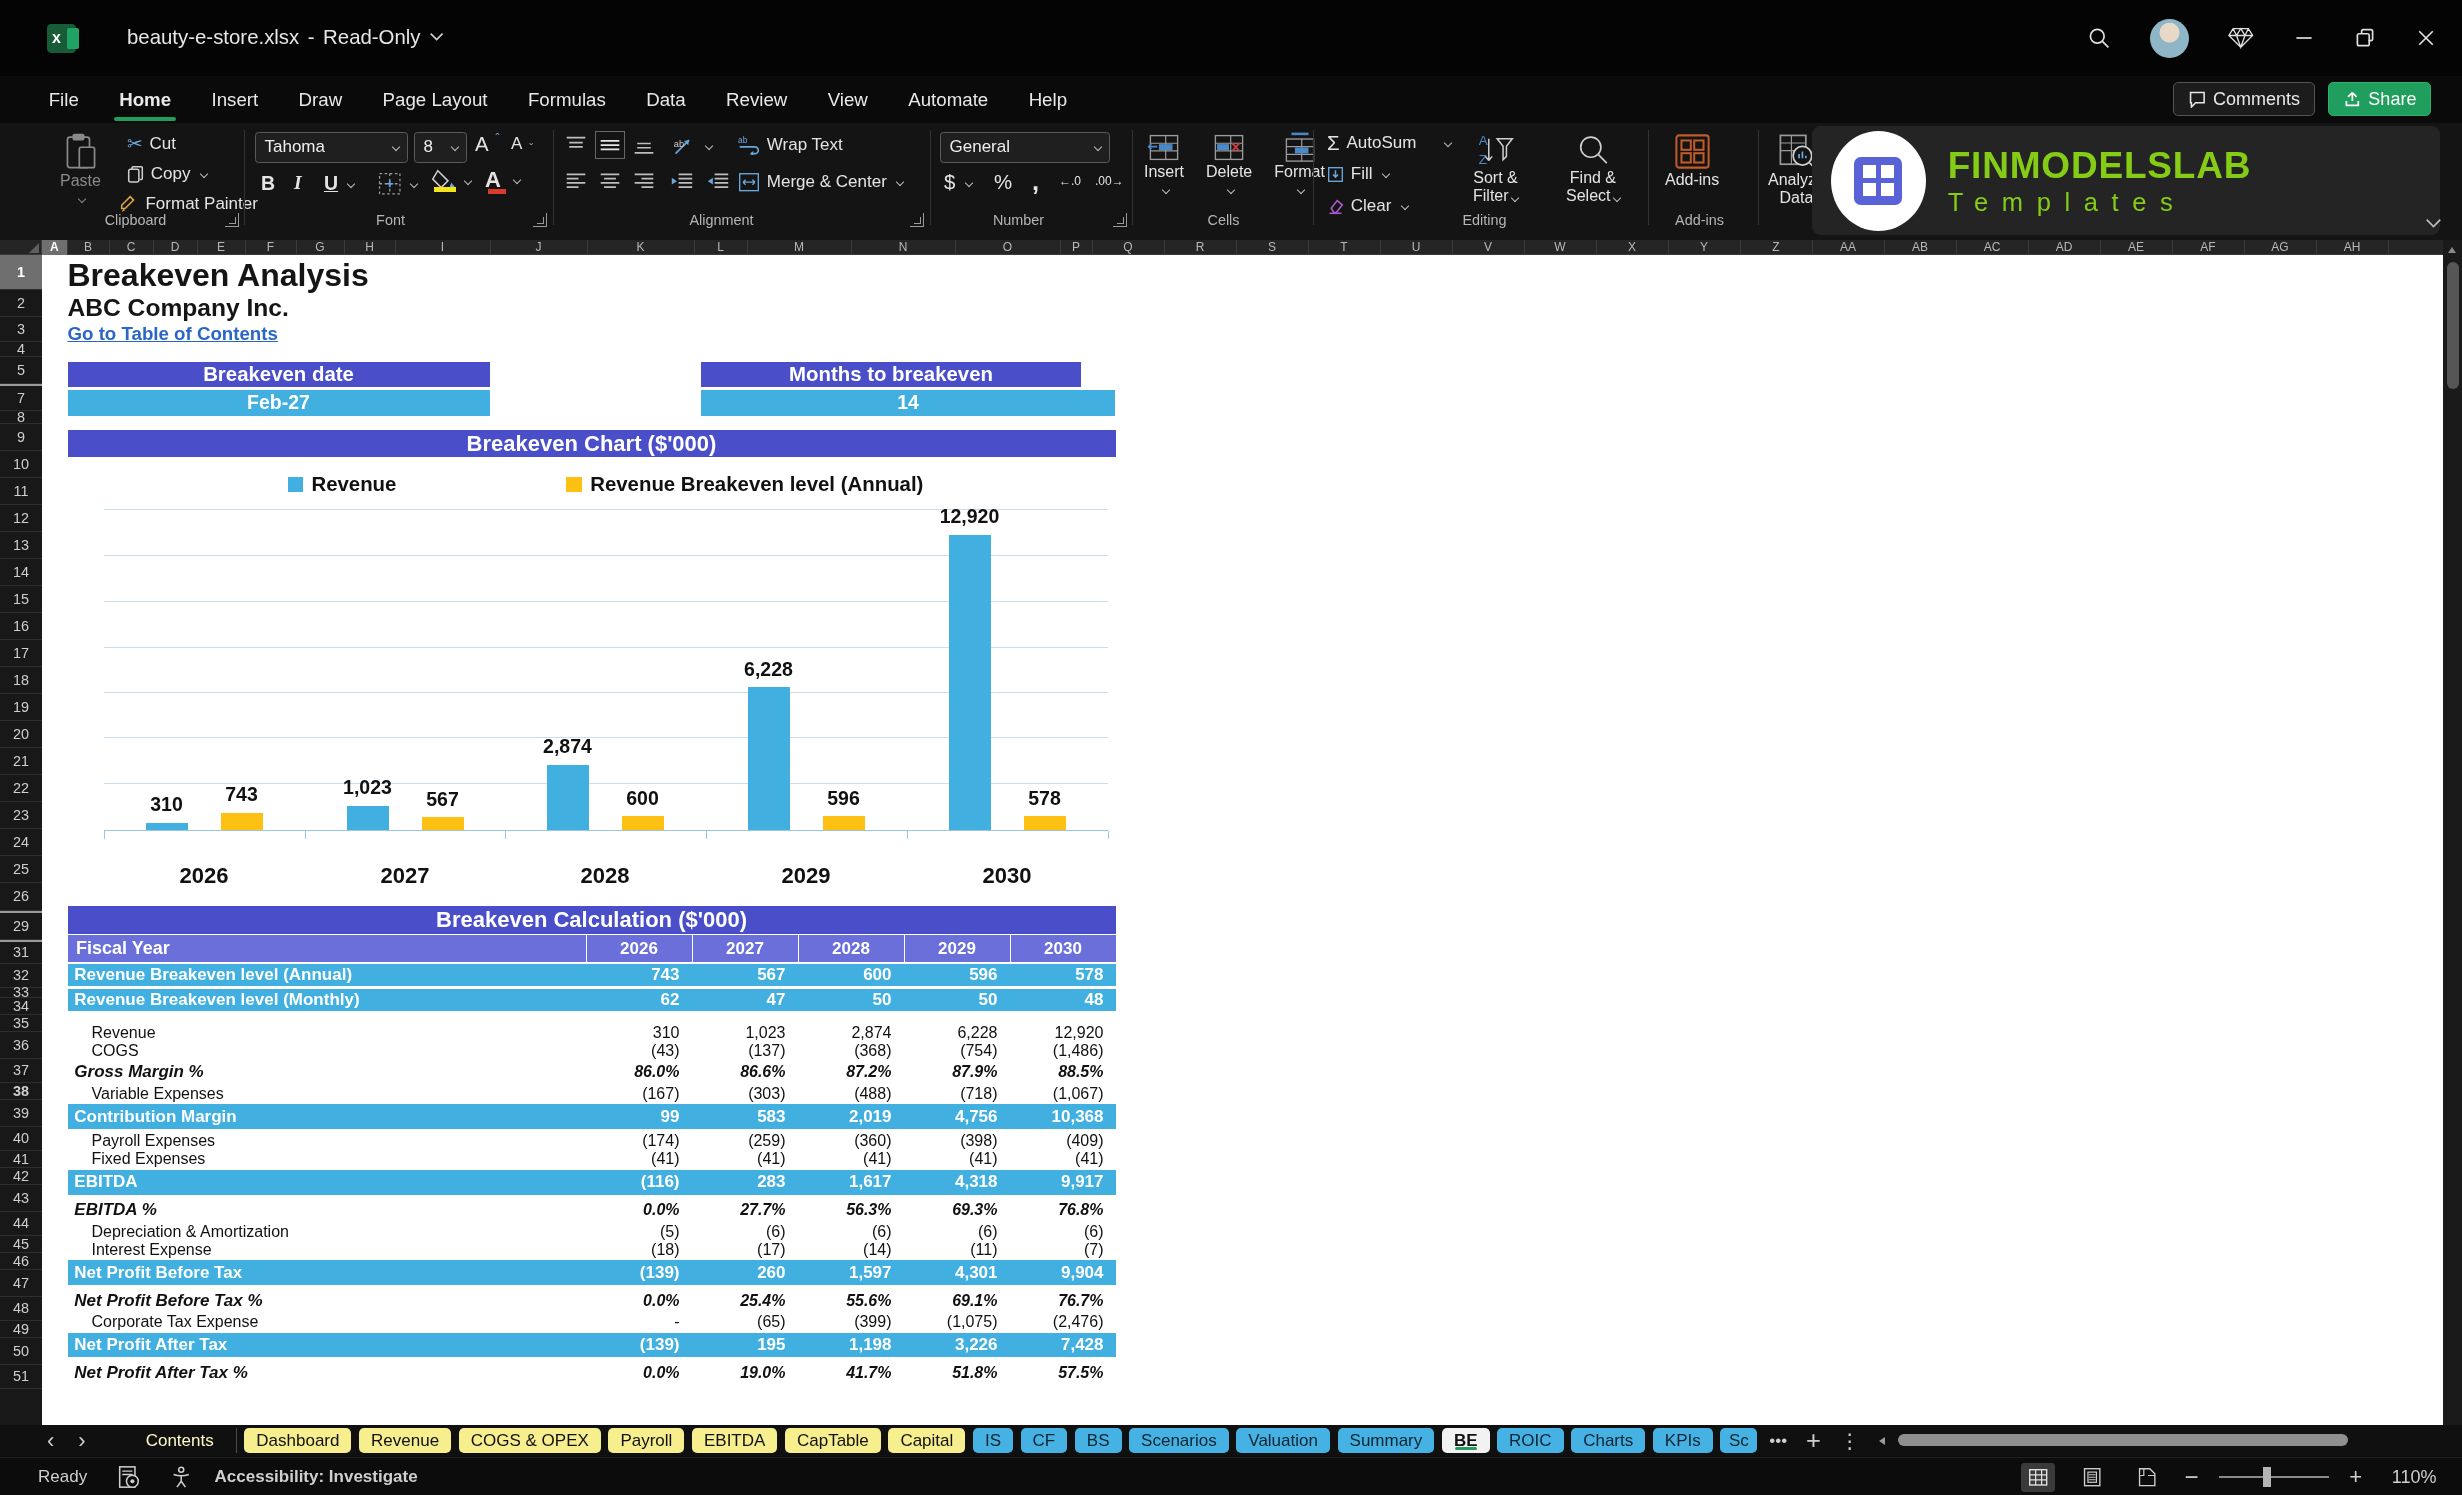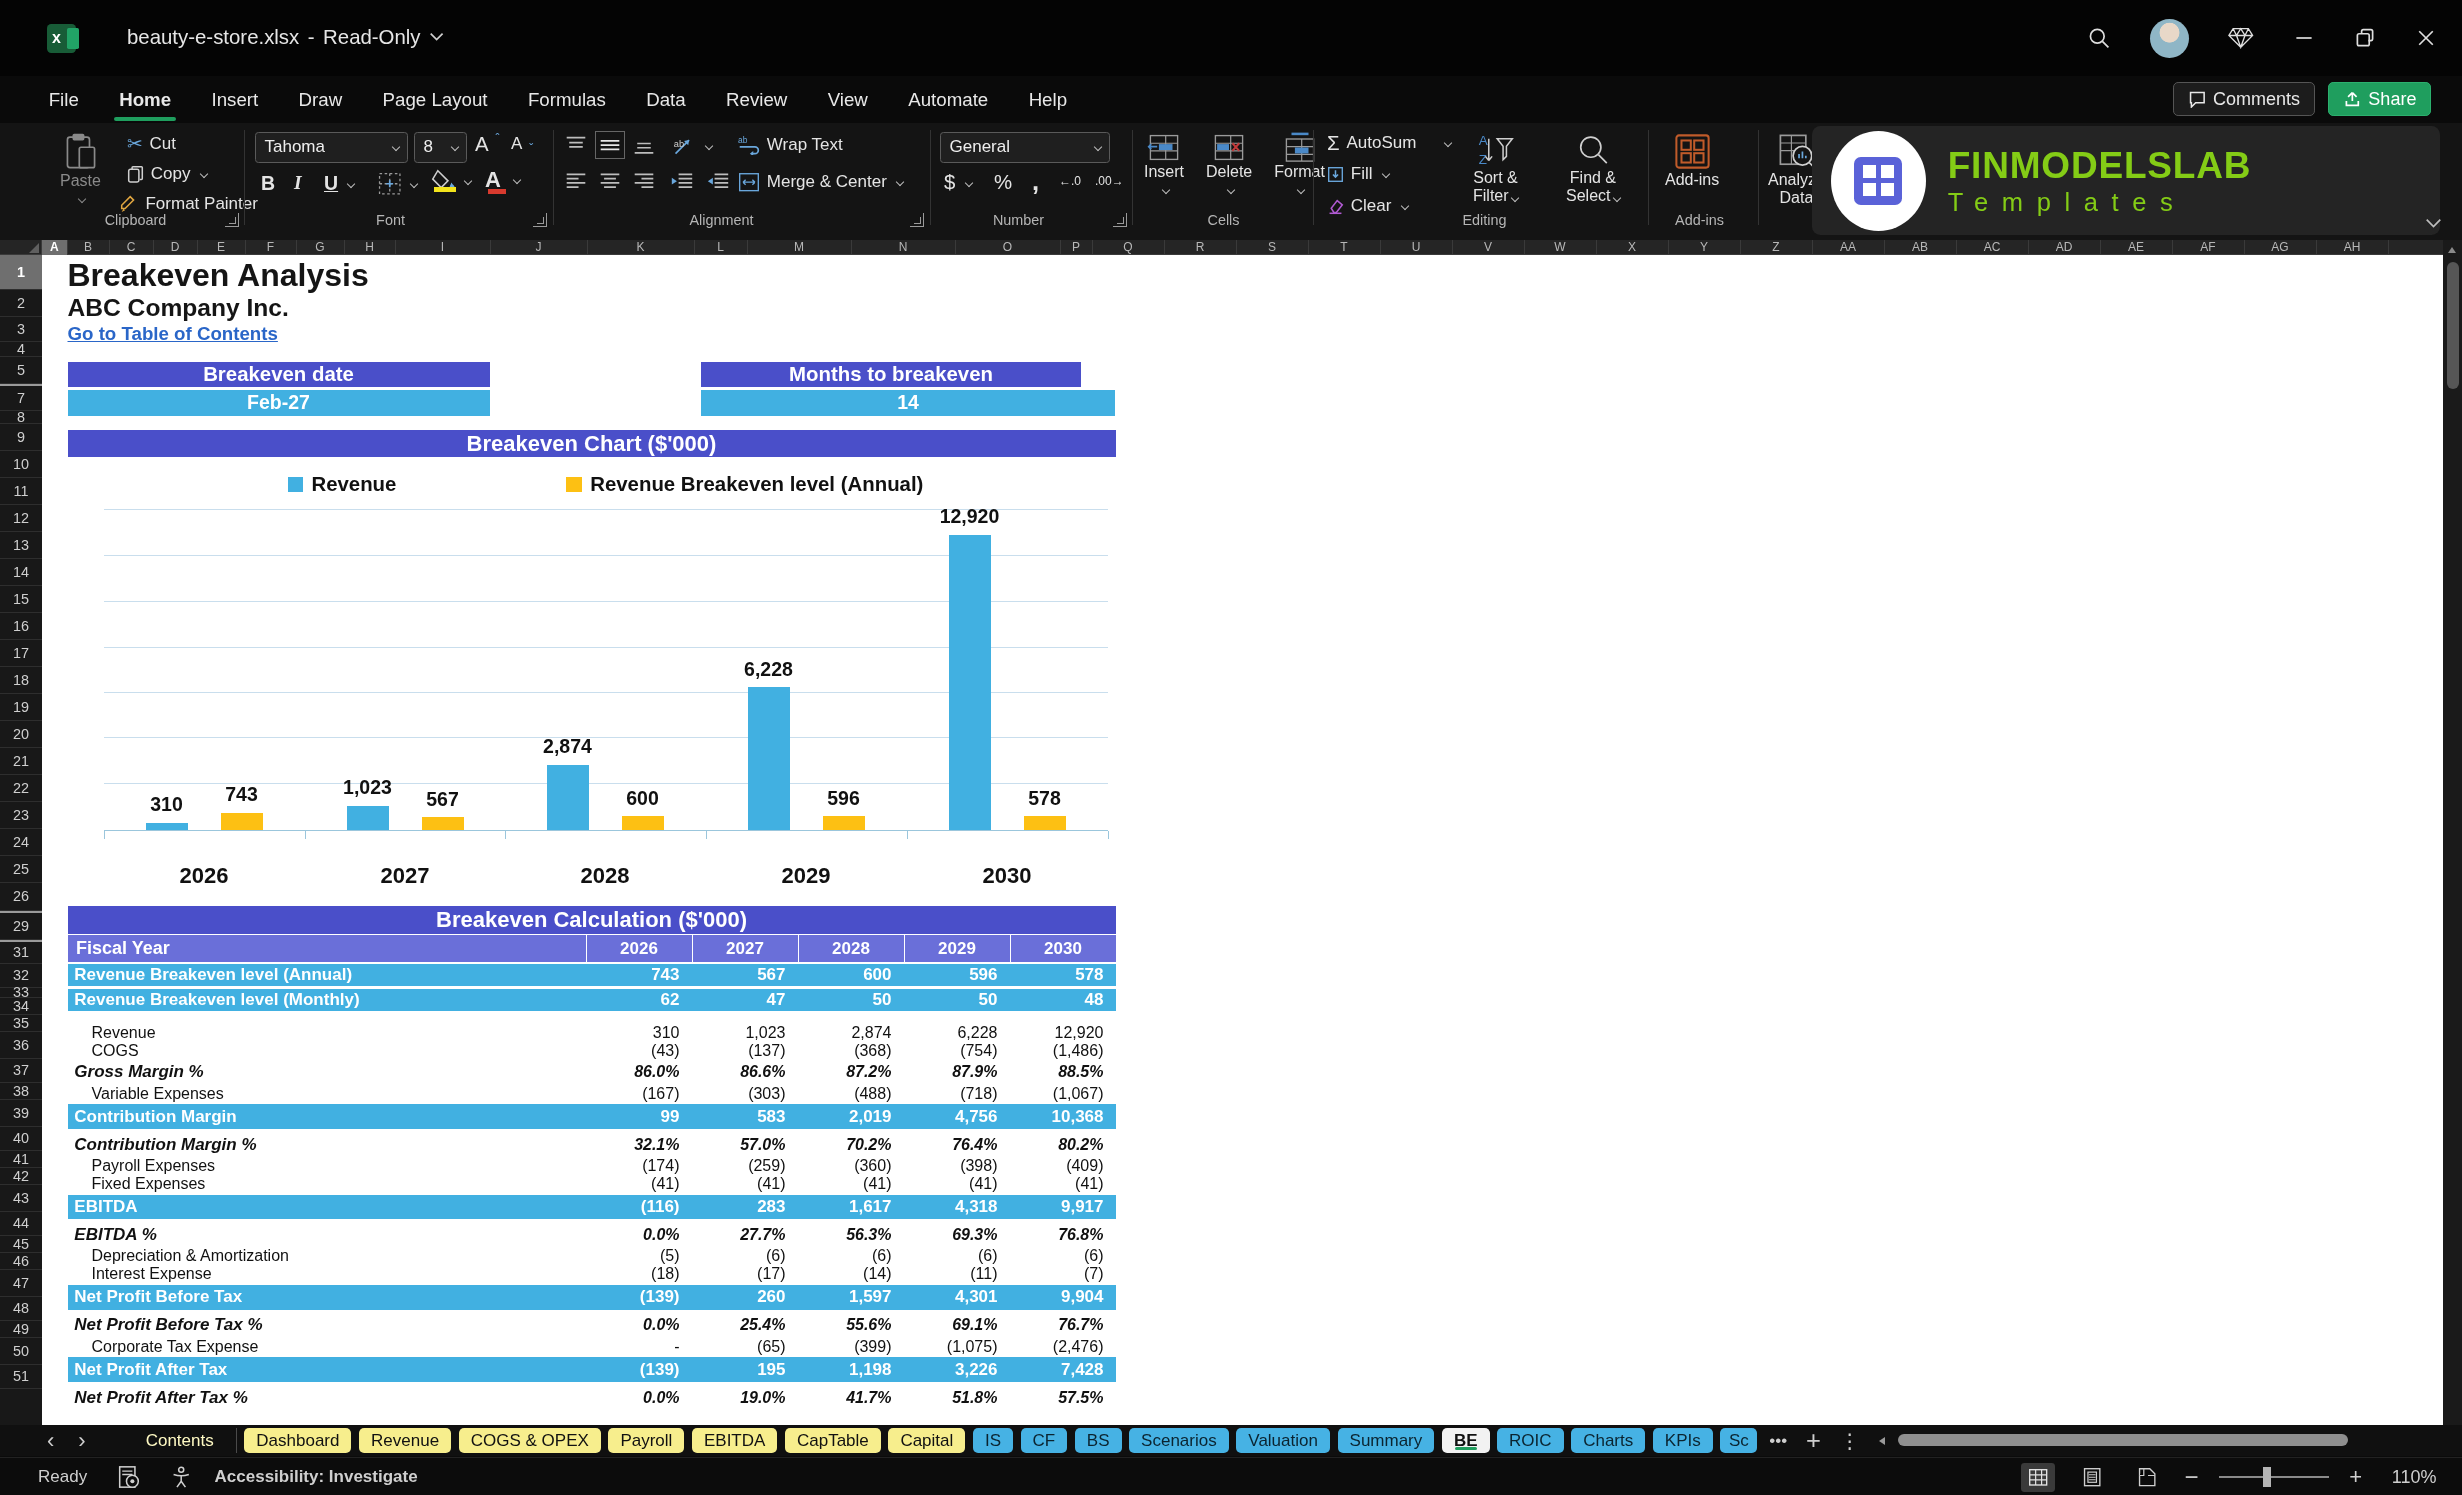--- a/index.html
+++ b/index.html
@@ -568,21 +568,21 @@
       <div class="row-h" style="height: 27px;">25</div>
       <div class="row-h" style="height: 28px;">26</div>
       <div class="row-h gap-above" style="height: 29px;">29</div>
       <div class="row-h gap-above" style="height: 24px;">31</div>
       <div class="row-h" style="height: 24px;">32</div>
       <div class="row-h" style="height: 10.2px;">33</div>
       <div class="row-h" style="height: 17px;">34</div>
       <div class="row-h" style="height: 17px;">35</div>
       <div class="row-h" style="height: 27px;">36</div>
       <div class="row-h" style="height: 24px;">37</div>
-      <div class="row-h" style="height: 17px;">38</div>
+      <div class="row-h" style="height: 17px; font-weight: bold;">38</div>
       <div class="row-h" style="height: 27px;">39</div>
       <div class="row-h" style="height: 24px;">40</div>
       <div class="row-h" style="height: 17px;">41</div>
       <div class="row-h" style="height: 17px;">42</div>
       <div class="row-h" style="height: 27px;">43</div>
       <div class="row-h" style="height: 24px;">44</div>
       <div class="row-h" style="height: 17px;">45</div>
       <div class="row-h" style="height: 17px;">46</div>
       <div class="row-h" style="height: 27px;">47</div>
       <div class="row-h" style="height: 24px;">48</div>
@@ -748,30 +748,20 @@
         <div class="crow total" style="height: 28px;">
           <div class="crow-inner">
             <div class="clabel">Contribution Margin</div>
             <div class="cval">99</div>
             <div class="cval">583</div>
             <div class="cval">2,019</div>
             <div class="cval">4,756</div>
             <div class="cval">10,368</div>
           </div>
         </div>
-        <div class="crow pct" style="height: 24.6px;">
-          <div class="crow-inner">
-            <div class="clabel">Contribution Margin %</div>
-            <div class="cval">32.1%</div>
-            <div class="cval">57.0%</div>
-            <div class="cval">70.2%</div>
-            <div class="cval">76.4%</div>
-            <div class="cval">80.2%</div>
-          </div>
-        </div>
         <div class="crow plain" style="height: 18px;">
           <div class="crow-inner">
             <div class="clabel">Payroll Expenses</div>
             <div class="cval">(174)</div>
             <div class="cval">(259)</div>
             <div class="cval">(360)</div>
             <div class="cval">(398)</div>
             <div class="cval">(409)</div>
           </div>
         </div>

